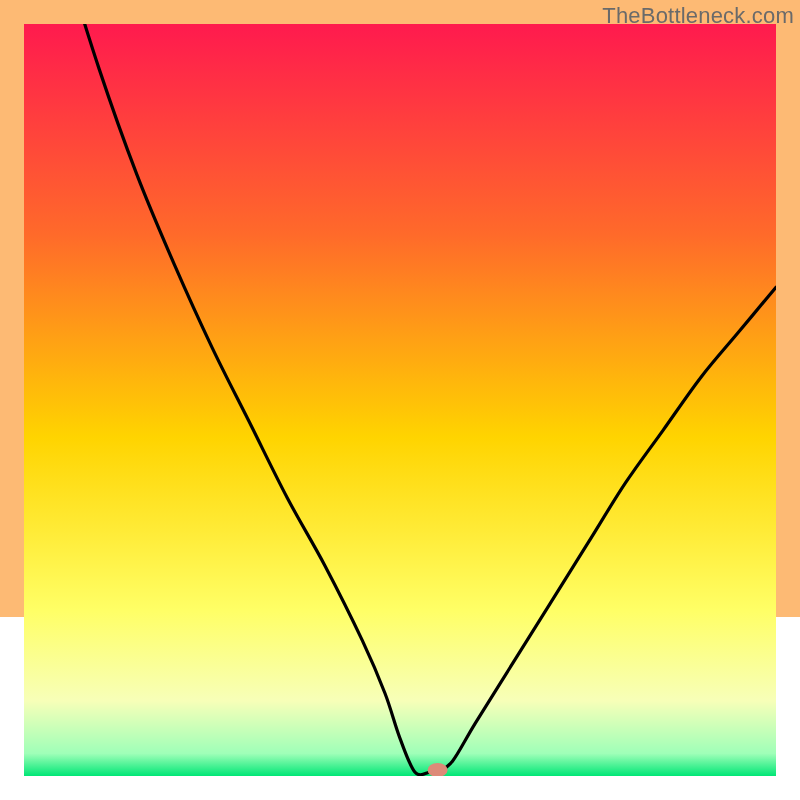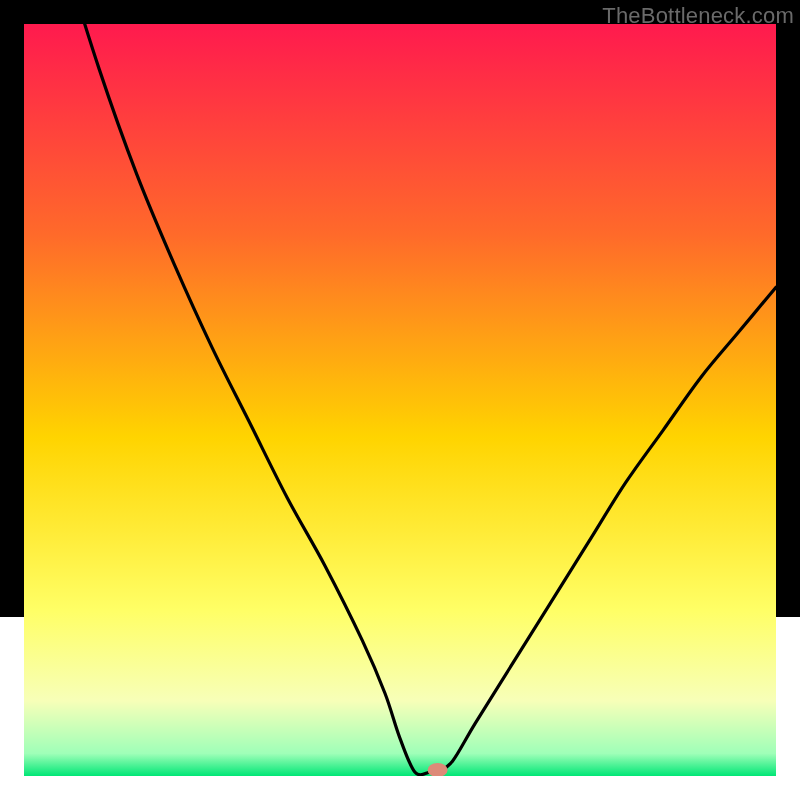--- a/index.html
+++ b/index.html
@@ -7,21 +7,21 @@
     padding: 0;
     width: 800px;
     height: 800px;
     overflow: hidden;
     font-family: Arial, Helvetica, sans-serif;
   }
   .chart-container {
     position: relative;
     width: 800px;
     height: 617px;
-    background: #000000;
+    background: #fdba74;
   }
   .plot-area {
     position: absolute;
     left: 24px;
     top: 24px;
     width: 752px;
     height: 752px;
     overflow: hidden;
   }
   .watermark {

